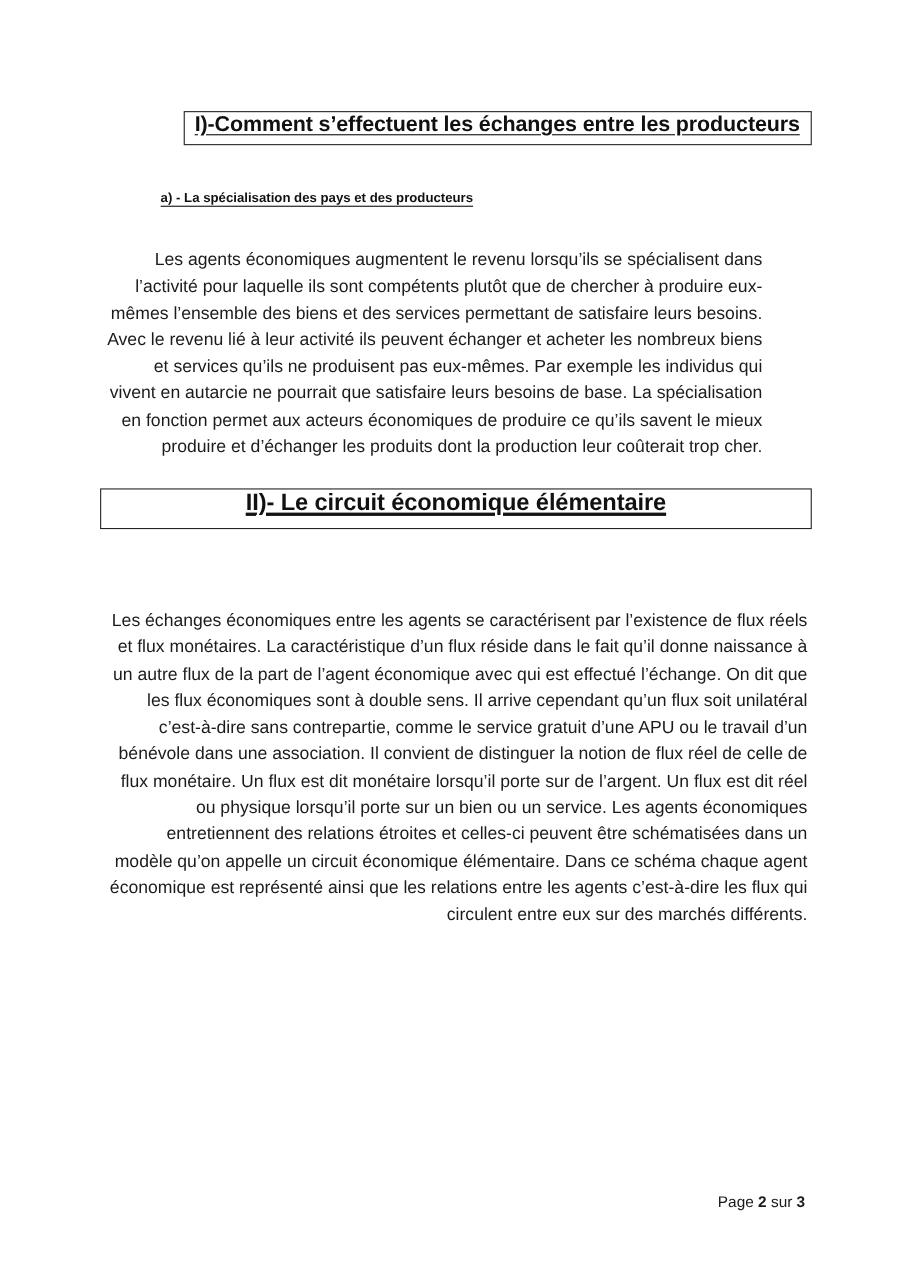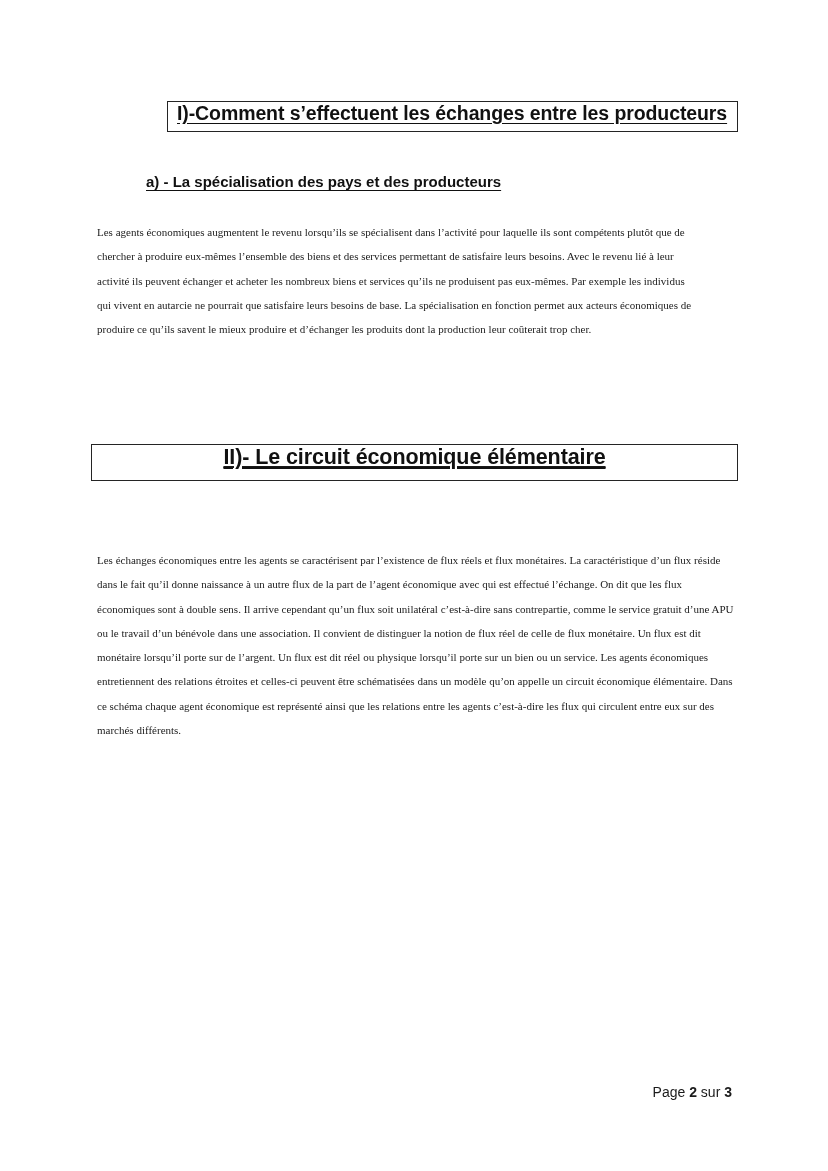--- a/index.html
+++ b/index.html
@@ -55,36 +55,35 @@
   }
   #heading-box-2 .heading-text {
     font-size: 21.5px;
   }
 
   
   .subheading {
     position: absolute;
     left: 146px;
     top: 173px;
-    font-size: 15px;
+    font-size: 12px;
     font-weight: bold;
     text-decoration: underline;
     text-underline-offset: 3px;
     color: #111111;
     white-space: nowrap;
   }
 
   
   .body-par {
     position: absolute;
-    font-size: 11px;
+    font-size: 16px;
     line-height: 24.3px;
     color: #1b1b1b;
-    text-align: left;
-    font-family: Liberation Serif, serif;
+    text-align: right;
   }
   #paragraph-1 {
     left: 97px;
     top: 209px;
     width: 596px;
   }
   #paragraph-2 {
     left: 97px;
     top: 537px;
     width: 637px;

